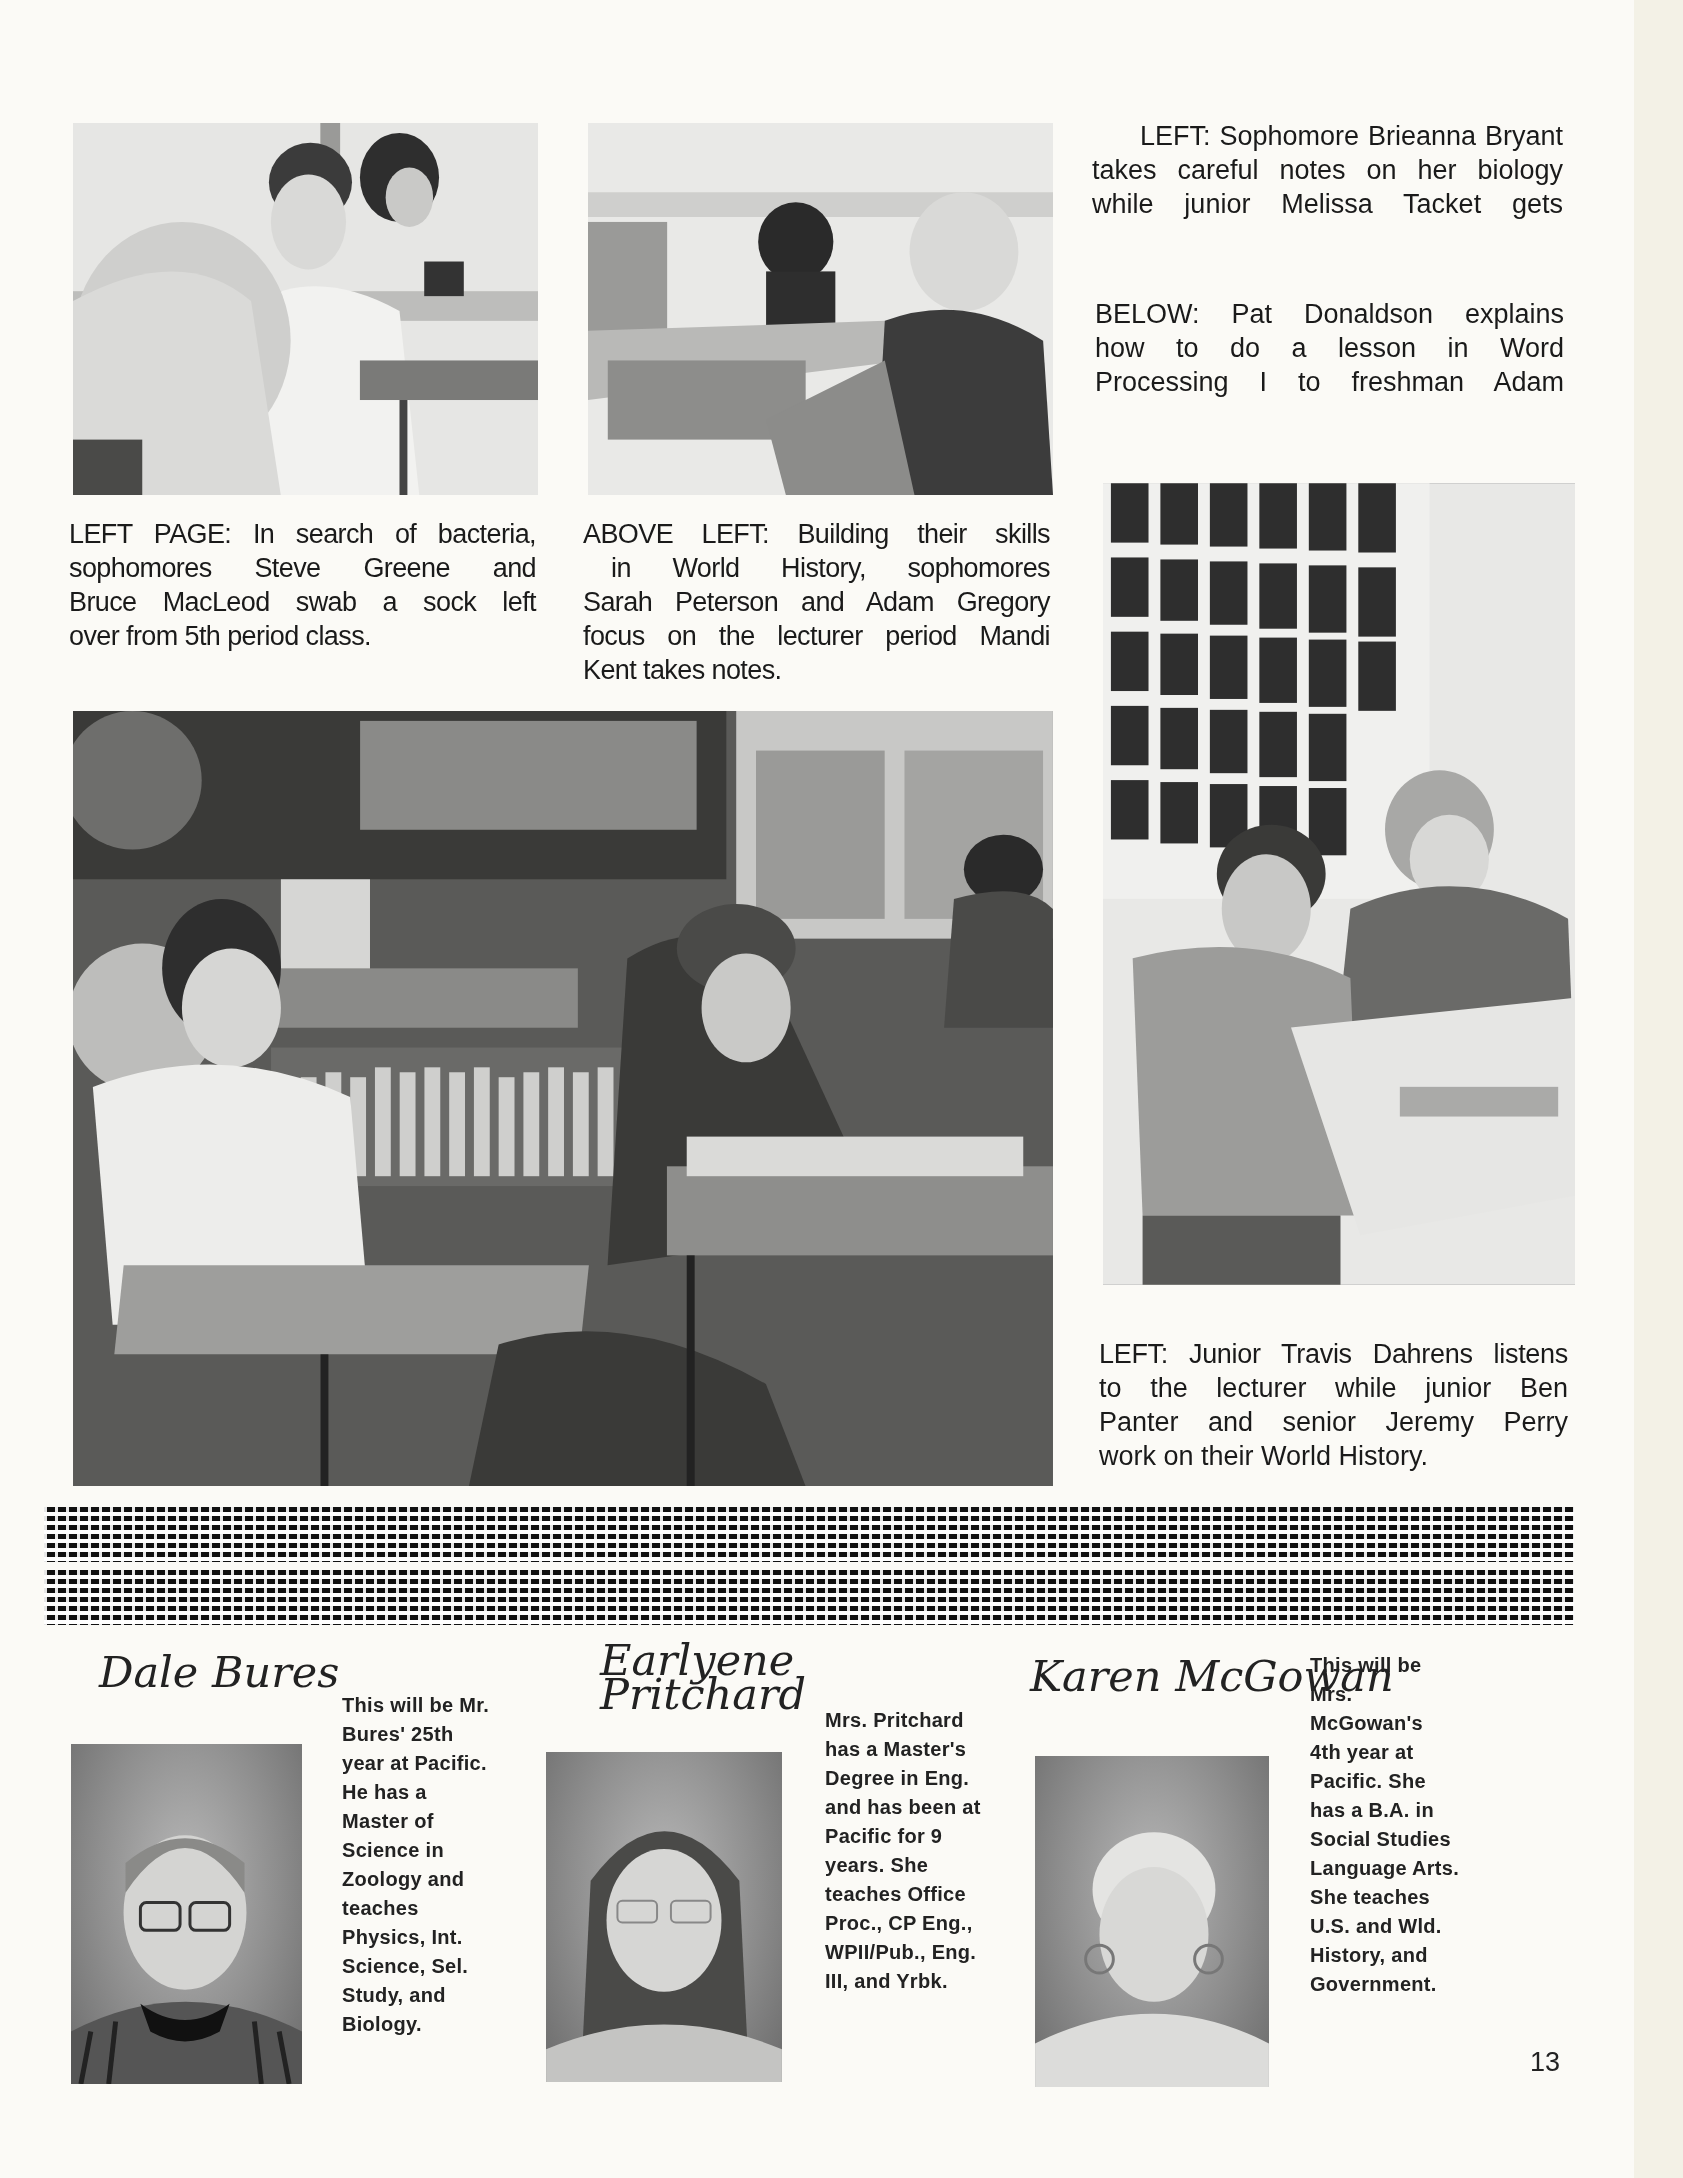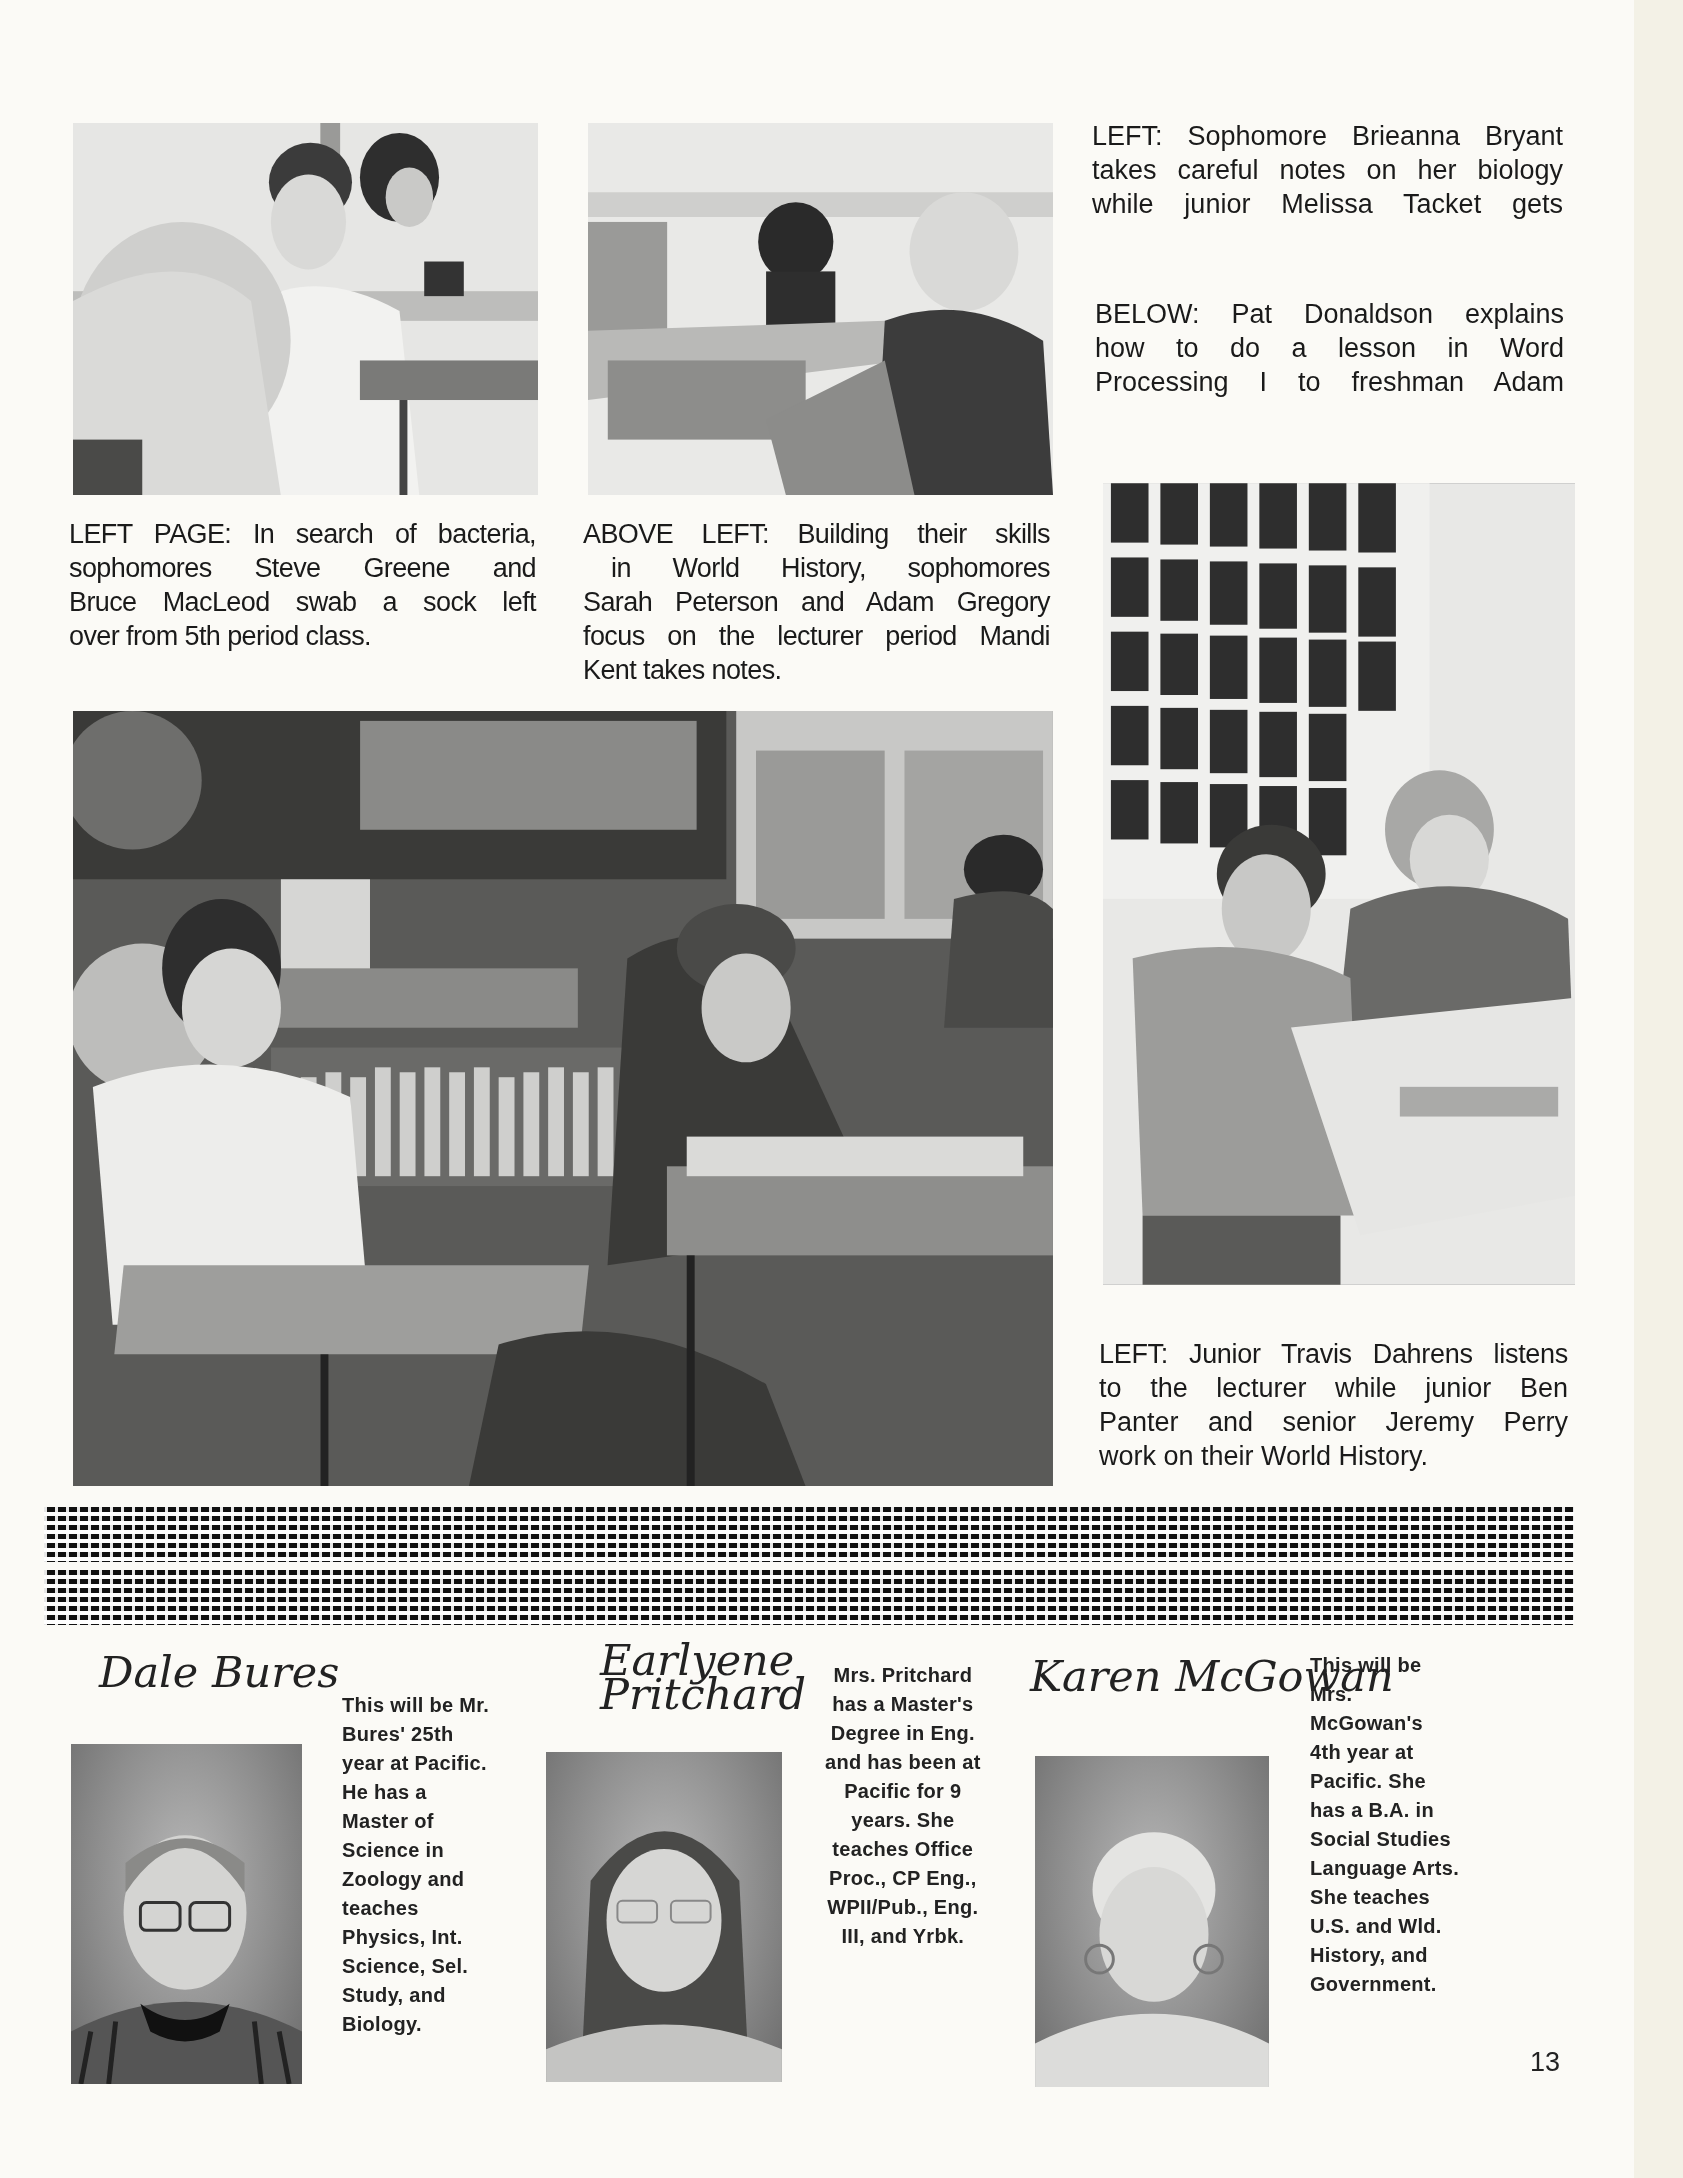--- a/index.html
+++ b/index.html
@@ -68,21 +68,21 @@
 
 <div class="caption condensed" style="left:583px; top:517px; width:467px;">
   <div style="text-align-last:justify;">ABOVE LEFT:  Building their skills</div>
   <div style="text-align-last:justify;margin-left:28px;">in World History, sophomores</div>
   <div style="text-align-last:justify;">Sarah Peterson and Adam Gregory</div>
   <div style="text-align-last:justify;">focus on the lecturer period Mandi</div>
   <div>Kent takes notes.</div>
 </div>
 
 <div class="caption" style="left:1092px; top:119px; width:471px;">
-  <div style="text-align-last:justify;">LEFT:  Sophomore Brieanna Bryant</div>
+  <div style="text-align-last:justify;margin-left:48px;">LEFT:  Sophomore Brieanna Bryant</div>
   <div style="text-align-last:justify;">takes careful notes on her biology</div>
   <div style="text-align-last:justify;">while junior Melissa Tacket gets</div>
 </div>
 
 <div class="caption" style="left:1095px; top:297px; width:469px;">
   <div style="text-align-last:justify;">BELOW:   Pat Donaldson explains</div>
   <div style="text-align-last:justify;">how to do a lesson in Word</div>
   <div style="text-align-last:justify;">Processing I to freshman Adam</div>
 </div>
 
@@ -228,21 +228,21 @@
 </div>
 <div class="portrait" style="left:546px; top:1752px; width:236px; height:330px;">
   <svg width="236" height="330" viewBox="0 0 238 333">
     <path d="M45 130 Q119 30 195 130 L205 333 L35 333 Z" fill="#4a4a48"></path>
     <ellipse cx="119" cy="170" rx="58" ry="72" fill="#d6d6d4"></ellipse>
     <rect x="72" y="150" width="40" height="22" rx="5" fill="none" stroke="#888" stroke-width="2"></rect>
     <rect x="126" y="150" width="40" height="22" rx="5" fill="none" stroke="#888" stroke-width="2"></rect>
     <path d="M0 333 L0 300 Q119 250 238 300 L238 333 Z" fill="#c4c4c2"></path>
   </svg>
 </div>
-<div class="bio" style="left:825px; top:1661px;text-align:center;">
+<div class="bio" style="left:825px; top:1706px;">
   <div>Mrs. Pritchard</div>
   <div>has a Master's</div>
   <div>Degree in Eng.</div>
   <div>and has been at</div>
   <div>Pacific for 9</div>
   <div>years.  She</div>
   <div>teaches Office</div>
   <div>Proc., CP Eng.,</div>
   <div>WPII/Pub., Eng.</div>
   <div>III, and Yrbk.</div>

